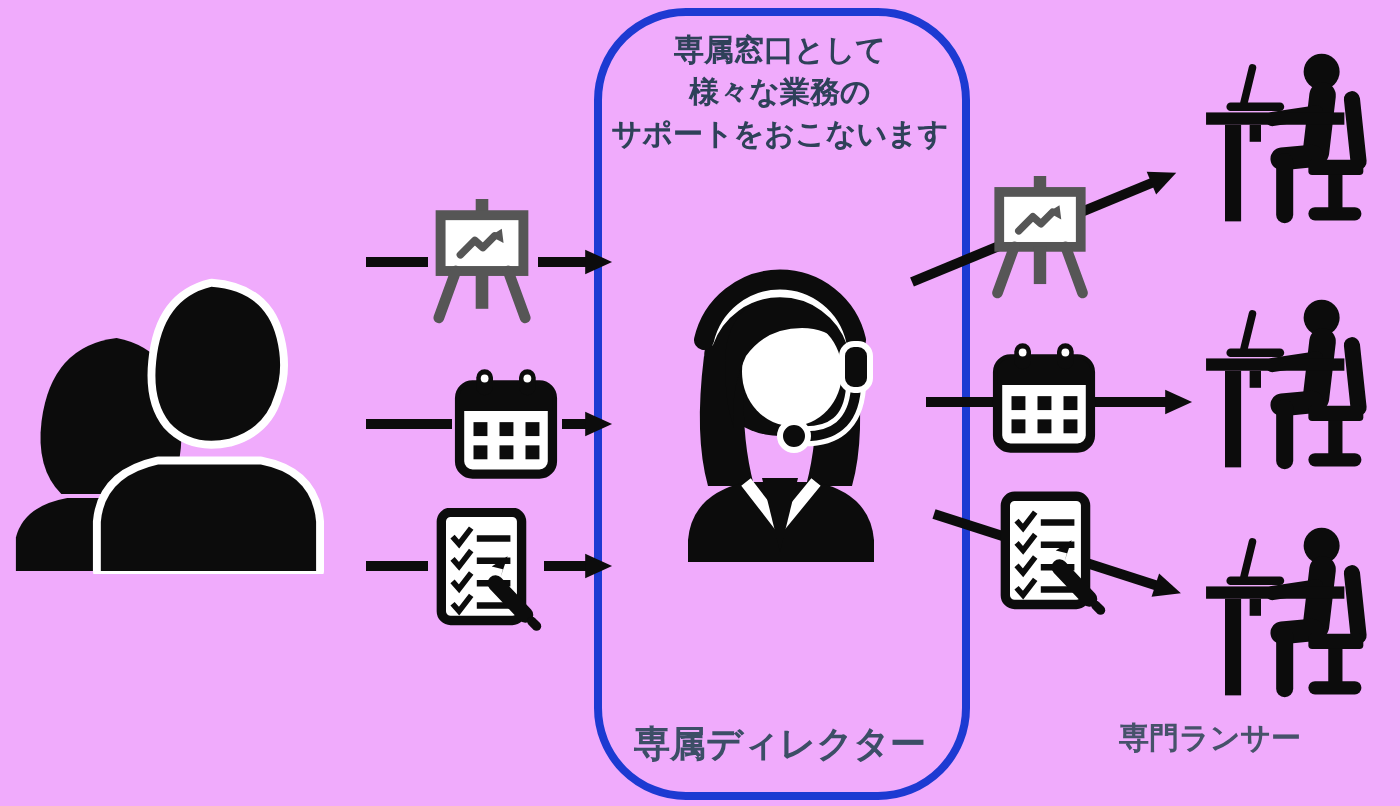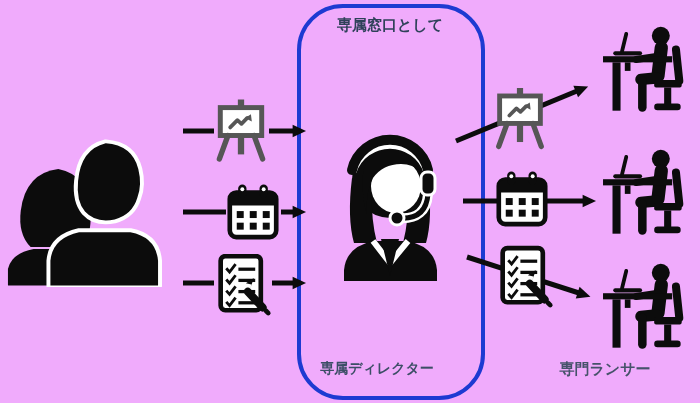--- a/index.html
+++ b/index.html
@@ -13,21 +13,21 @@
   }
   .arrows{position:absolute;left:0;top:0;z-index:2;}
   .ico{position:absolute;z-index:3;}
   .ico svg{display:block;width:100%;height:100%;}
   .txt{position:absolute;z-index:4;font-weight:bold;text-align:center;}
   .heading{
     left:299px;top:15px;width:182px;
     font-size:15px;line-height:21px;color:#2e4159;letter-spacing:0px;
   }
   .label-director{
-    left:286px;top:360px;width:182px;font-size:14px;color:#3c4e66;
+    left:299px;top:360px;width:182px;font-size:18px;color:#3c4e66;
   }
   .label-lancer{
     left:535px;top:360px;width:140px;font-size:15px;color:#46526a;
   }
 </style>
 </head>
 <body>
 
 <div class="canvas">
 
@@ -244,18 +244,20 @@
         <path d="M79,27 L82.5,60" stroke-width="8.5"></path>
         <rect x="56" y="59" width="29" height="8" rx="2" fill="#0c0c0c" stroke="none"></rect>
         <rect x="66.5" y="67" width="7.5" height="18" fill="#0c0c0c" stroke="none"></rect>
         <rect x="56" y="84" width="28" height="7" rx="3.5" fill="#0c0c0c" stroke="none"></rect>
       </g>
     </svg>
   </div>
 
   <div class="txt heading">
     <div>専属窓口として</div>
+    <div>様々な業務の</div>
+    <div>サポートをおこないます</div>
   </div>
 
   <div class="txt label-director">専属ディレクター</div>
   <div class="txt label-lancer">専門ランサー</div>
 
 </div>
 
 </body></html>

